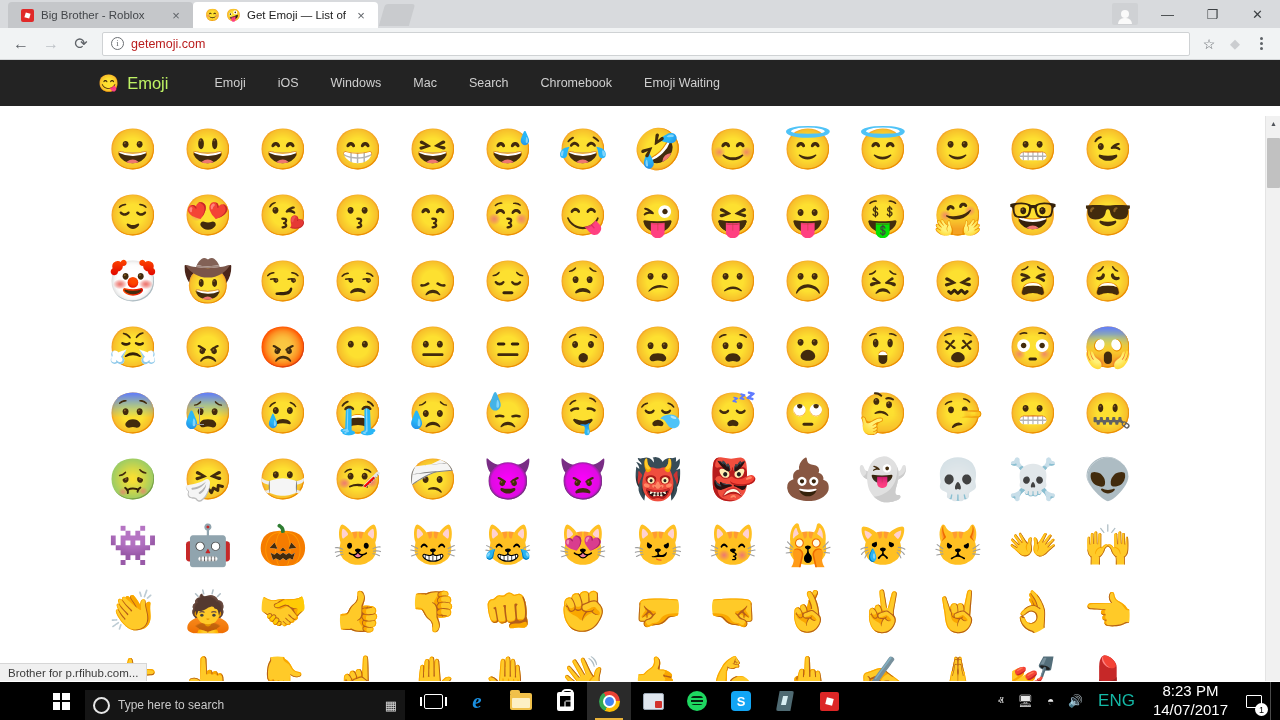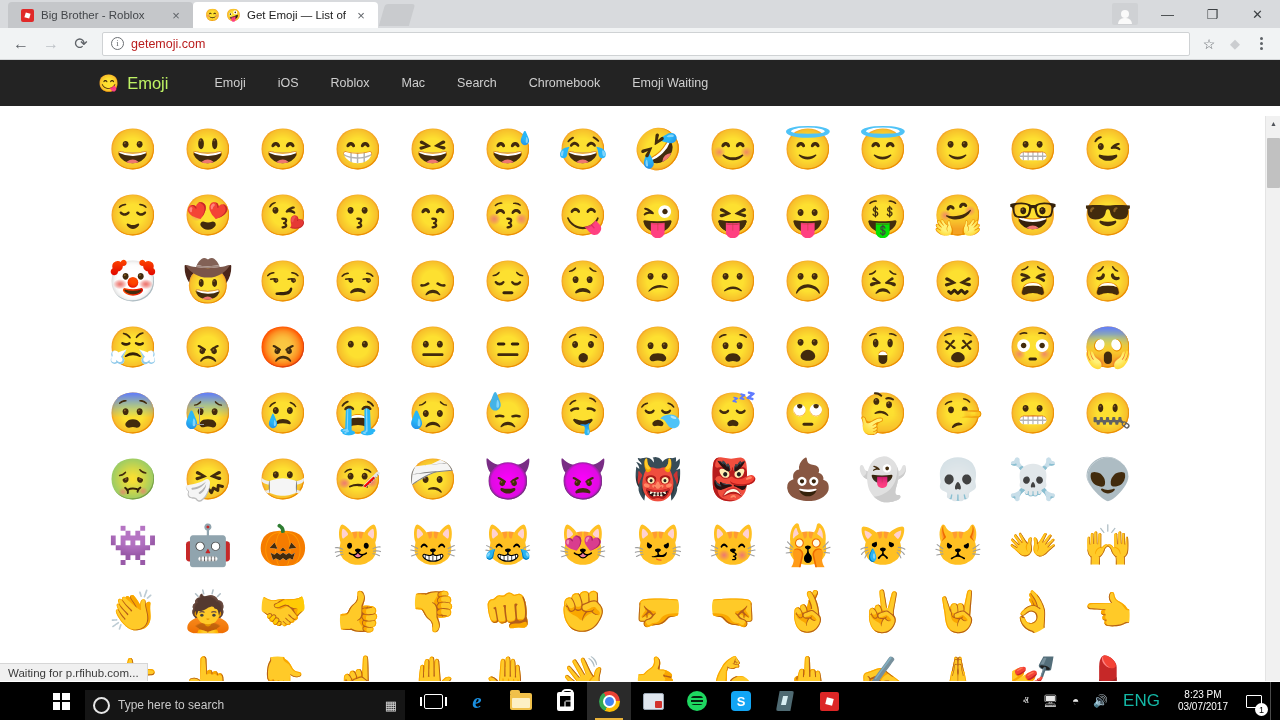--- a/index.html
+++ b/index.html
@@ -157,21 +157,21 @@
            clip-path:polygon(20% 0, 100% 0, 80% 100%, 0 100%); }
   .gitkr::after{ content:""; position:absolute; left:5px; top:5px; width:7px; height:9px; background:#d9eef2;
                  clip-path:polygon(30% 0,100% 0,70% 100%,0 100%); }
   .roblox-tb { width:19px; height:19px; background:#dc2626; position:relative; border-radius:2px; }
   .roblox-tb::after{ content:""; position:absolute; left:6px; top:6px; width:7px; height:7px; background:#fff; transform:rotate(14deg); }
 
   .tray { margin-left:auto; display:flex; align-items:center; height:38px; padding-right:4px; }
   .tray-ico { padding:0 7px; font-size:12px; color:#e8e8e8; display:flex; align-items:center; }
   .tray-lang { padding:0 8px; font-size:17px; color:#14b8a6; }
   .tray-clock { padding:0 10px; text-align:center; color:#fff; line-height:1.25; }
-  .tray-clock div { font-size:10px; }
+  .tray-clock div { font-size:15px; }
   .action-center { width:32px; height:38px; display:flex; align-items:center; justify-content:center; position:relative; }
   .ac-box { width:16px; height:13px; border:1.6px solid #fff; border-radius:1px; position:relative; }
   .ac-badge { position:absolute; right:2px; bottom:4px; width:13px; height:13px; border-radius:50%;
               background:#fff; color:#000; font-size:9px; display:flex; align-items:center; justify-content:center; }
   .show-desktop { width:6px; height:38px; border-left:1px solid #4a4a4a; }
 </style>
 </head>
 <body>
 
 <div id="screen">
@@ -230,21 +230,21 @@
 
     <div class="page">
 
       <div class="site-nav">
         <div class="brand">
           <span class="brand-emoji">😋</span>
           <span class="brand-text">Emoji</span>
         </div>
         <a class="nav-link">Emoji</a>
         <a class="nav-link">iOS</a>
-        <a class="nav-link">Roblox</a>
+        <a class="nav-link">Windows</a>
         <a class="nav-link">Mac</a>
         <a class="nav-link">Search</a>
         <a class="nav-link">Chromebook</a>
         <a class="nav-link">Emoji Waiting</a>
       </div>
 
       <div class="emoji-area">
         <div class="emoji-grid" id="emoji-grid">
             <div class="emoji-cell">😀</div>
             <div class="emoji-cell">😃</div>
@@ -378,21 +378,21 @@
         <div class="caret-serif2"></div>
       </div>
 
       <div class="vscroll">
         <div class="arrow">▲</div>
         <div class="vthumb"></div>
 
       </div>
 
       <div class="status-bubble">
-        <span>Waiting for p.rfihub.com...</span>
+        <span>Brother for p.rfihub.com...</span>
       </div>
     </div>
   </div>
 
   <div class="taskbar">
 
     <div class="start-btn">
       <span class="win-logo">
         <span></span>
           <span></span>
@@ -441,21 +441,21 @@
     </div>
 
     <div class="tray">
       <span class="tray-ico">ⱏ</span>
       <span class="tray-ico">🖥</span>
       <span class="tray-ico">◓</span>
       <span class="tray-ico">🔊</span>
       <span class="tray-lang">ENG</span>
       <span class="tray-clock">
         <div>8:23 PM</div>
-        <div>03/07/2017</div>
+        <div>14/07/2017</div>
       </span>
       <span class="action-center">
         <span class="ac-box"></span>
         <span class="ac-badge">1</span>
       </span>
       <span class="show-desktop"></span>
     </div>
   </div>
 </div>
 

